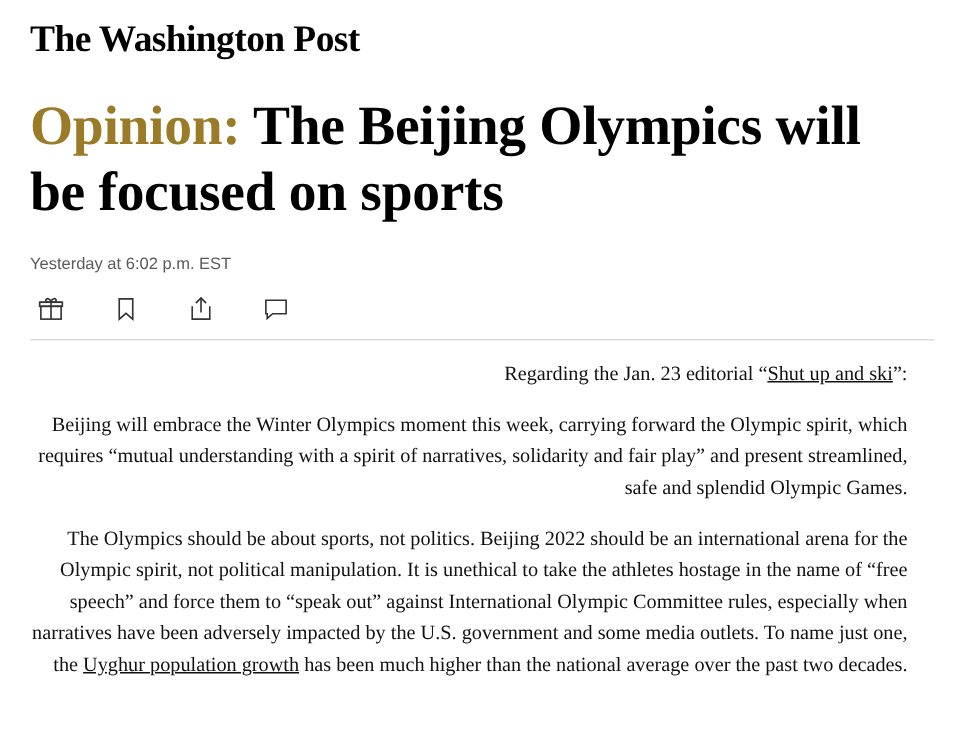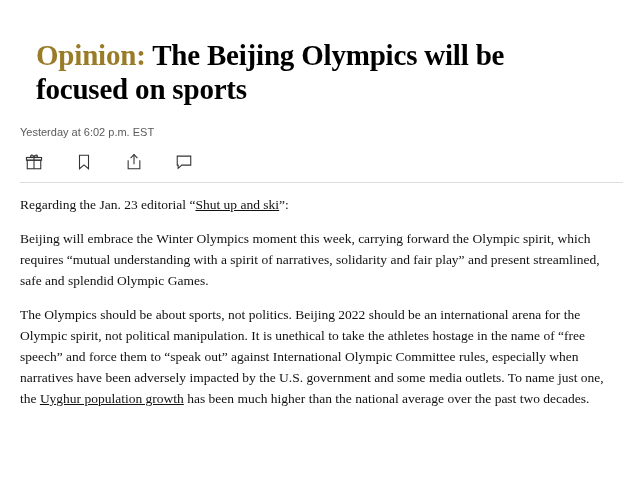--- a/index.html
+++ b/index.html
@@ -48,26 +48,26 @@
     white-space: nowrap;
   }
 
   
   .headline-wrap {
     margin-top: 18px;
     padding-right: 40px;
   }
   .headline {
     font-family: "Liberation Serif", serif;
-    font-size: 29px;
+    font-size: 37px;
     font-weight: bold;
     line-height: 1.18;
     letter-spacing: -0.2px;
     color: #000;
-    margin: 16px;
+    margin: 0;
   }
   .kicker {
     color: #9a7b28;
   }
 
   
   .timestamp {
     margin-top: 20px;
     font-family: Liberation Sans, sans-serif;
     font-size: 11px;
@@ -108,35 +108,37 @@
   .article-body {
     margin-top: 12px;
     padding-right: 18px;
   }
   .article-body p {
     font-family: "Liberation Serif", serif;
     font-size: 13.5px;
     line-height: 1.55;
     margin: 0 0 13px 0;
     color: #111;
+    text-align: right;
   }
   .article-body p:last-child {
     margin-bottom: 0;
   }
   .inline-link {
     color: #111;
     text-decoration: underline;
   }
 </style>
 </head>
 <body>
 
 <div class="page">
 
   <header class="masthead">
+    <div class="masthead-logo">The Washington Post</div>
   </header>
 
   <div class="headline-wrap">
     <h1 class="headline"><span class="kicker">Opinion:</span><span> The Beijing Olympics will be focused on sports</span></h1>
   </div>
 
   <div class="timestamp">Yesterday at 6:02 p.m. EST</div>
 
   <div class="actions">
     <button class="action-btn" title="Gift article">

